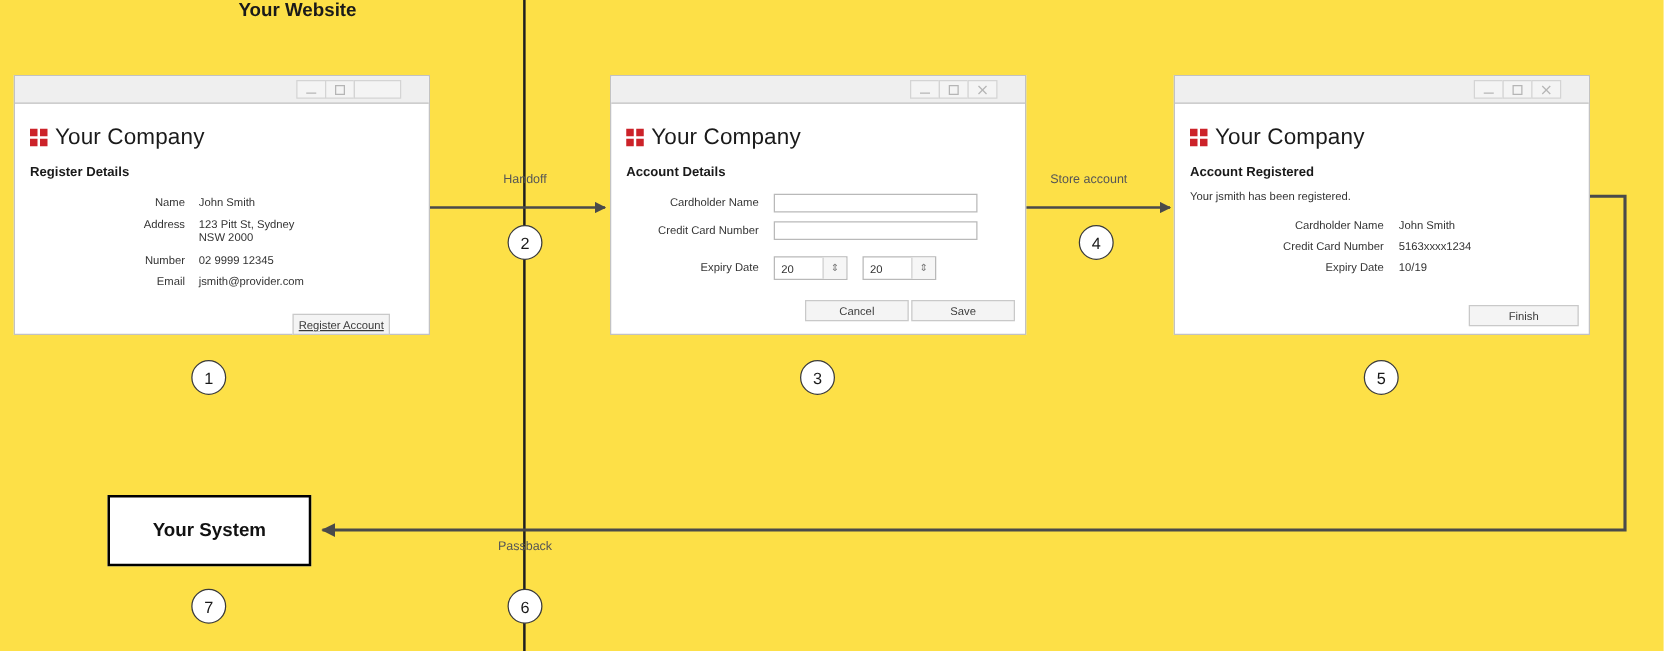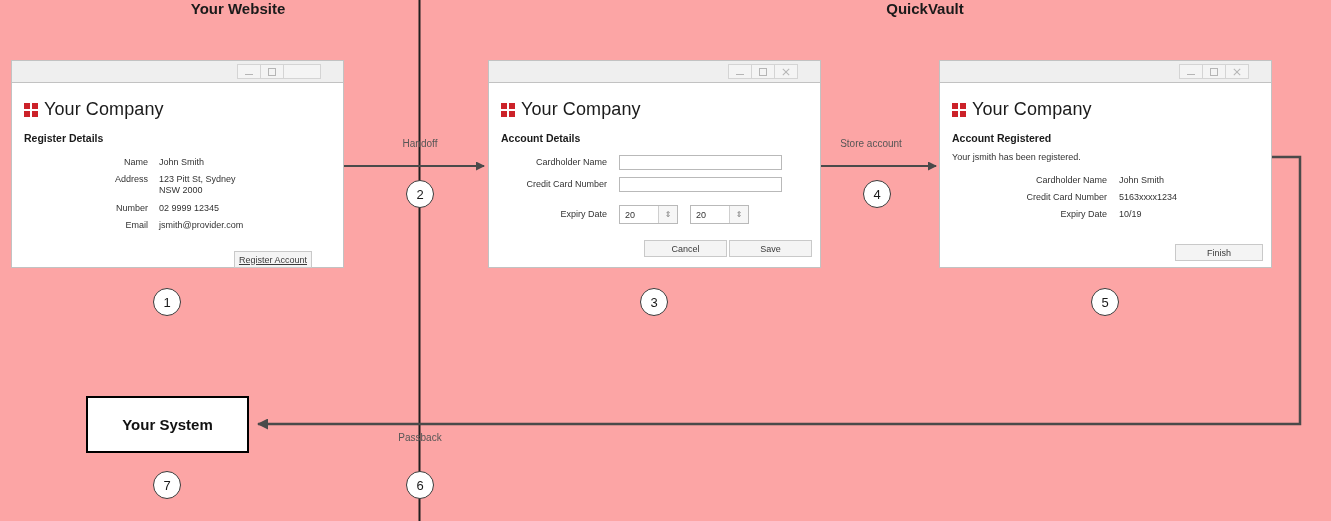--- a/index.html
+++ b/index.html
@@ -9,21 +9,21 @@
   }
   body {
     font-family: "Liberation Sans", sans-serif;
     -webkit-font-smoothing: antialiased;
   }
   #stage {
     position: relative;
     width: 1331px;
     height: 521px;
     overflow: hidden;
-    background: #fca5a5;
+    background: #fde047;
   }
   #svg-layer {
     position: absolute;
     left: 0;
     top: 0;
     width: 1331px;
     height: 521px;
     pointer-events: none;
   }
 
@@ -282,21 +282,20 @@
     <line x1="419.5" y1="0" x2="419.5" y2="521" stroke="#1f1f1f" stroke-width="2"></line>
 
     <line x1="344" y1="166" x2="484" y2="166" stroke="#4a4a4a" stroke-width="2" marker-end="url(#arrowDark)"></line>
 
     <line x1="820" y1="166" x2="936" y2="166" stroke="#4a4a4a" stroke-width="2" marker-end="url(#arrowDark)"></line>
 
     <path d="M1272,157 L1300,157 L1300,424 L258,424" fill="none" stroke="#4a4a4a" stroke-width="2.5" marker-end="url(#arrowDarkL)"></path>
   </svg>
 
   <div class="lane-title" style="left:108px; top:0px; width:260px;">Your Website</div>
-  <div class="lane-title" style="left:795px; top:0px; width:260px;">QuickVault</div>
 
   <div class="window" style="left:11px; top:60px; width:333px; height:208px;">
     <div class="titlebar">
       <div class="winbtns">
         <div class="winbtn">
           <span class="glyph-min"></span>
         </div>
         <div class="winbtn">
           <span class="glyph-max"></span>
         </div>

